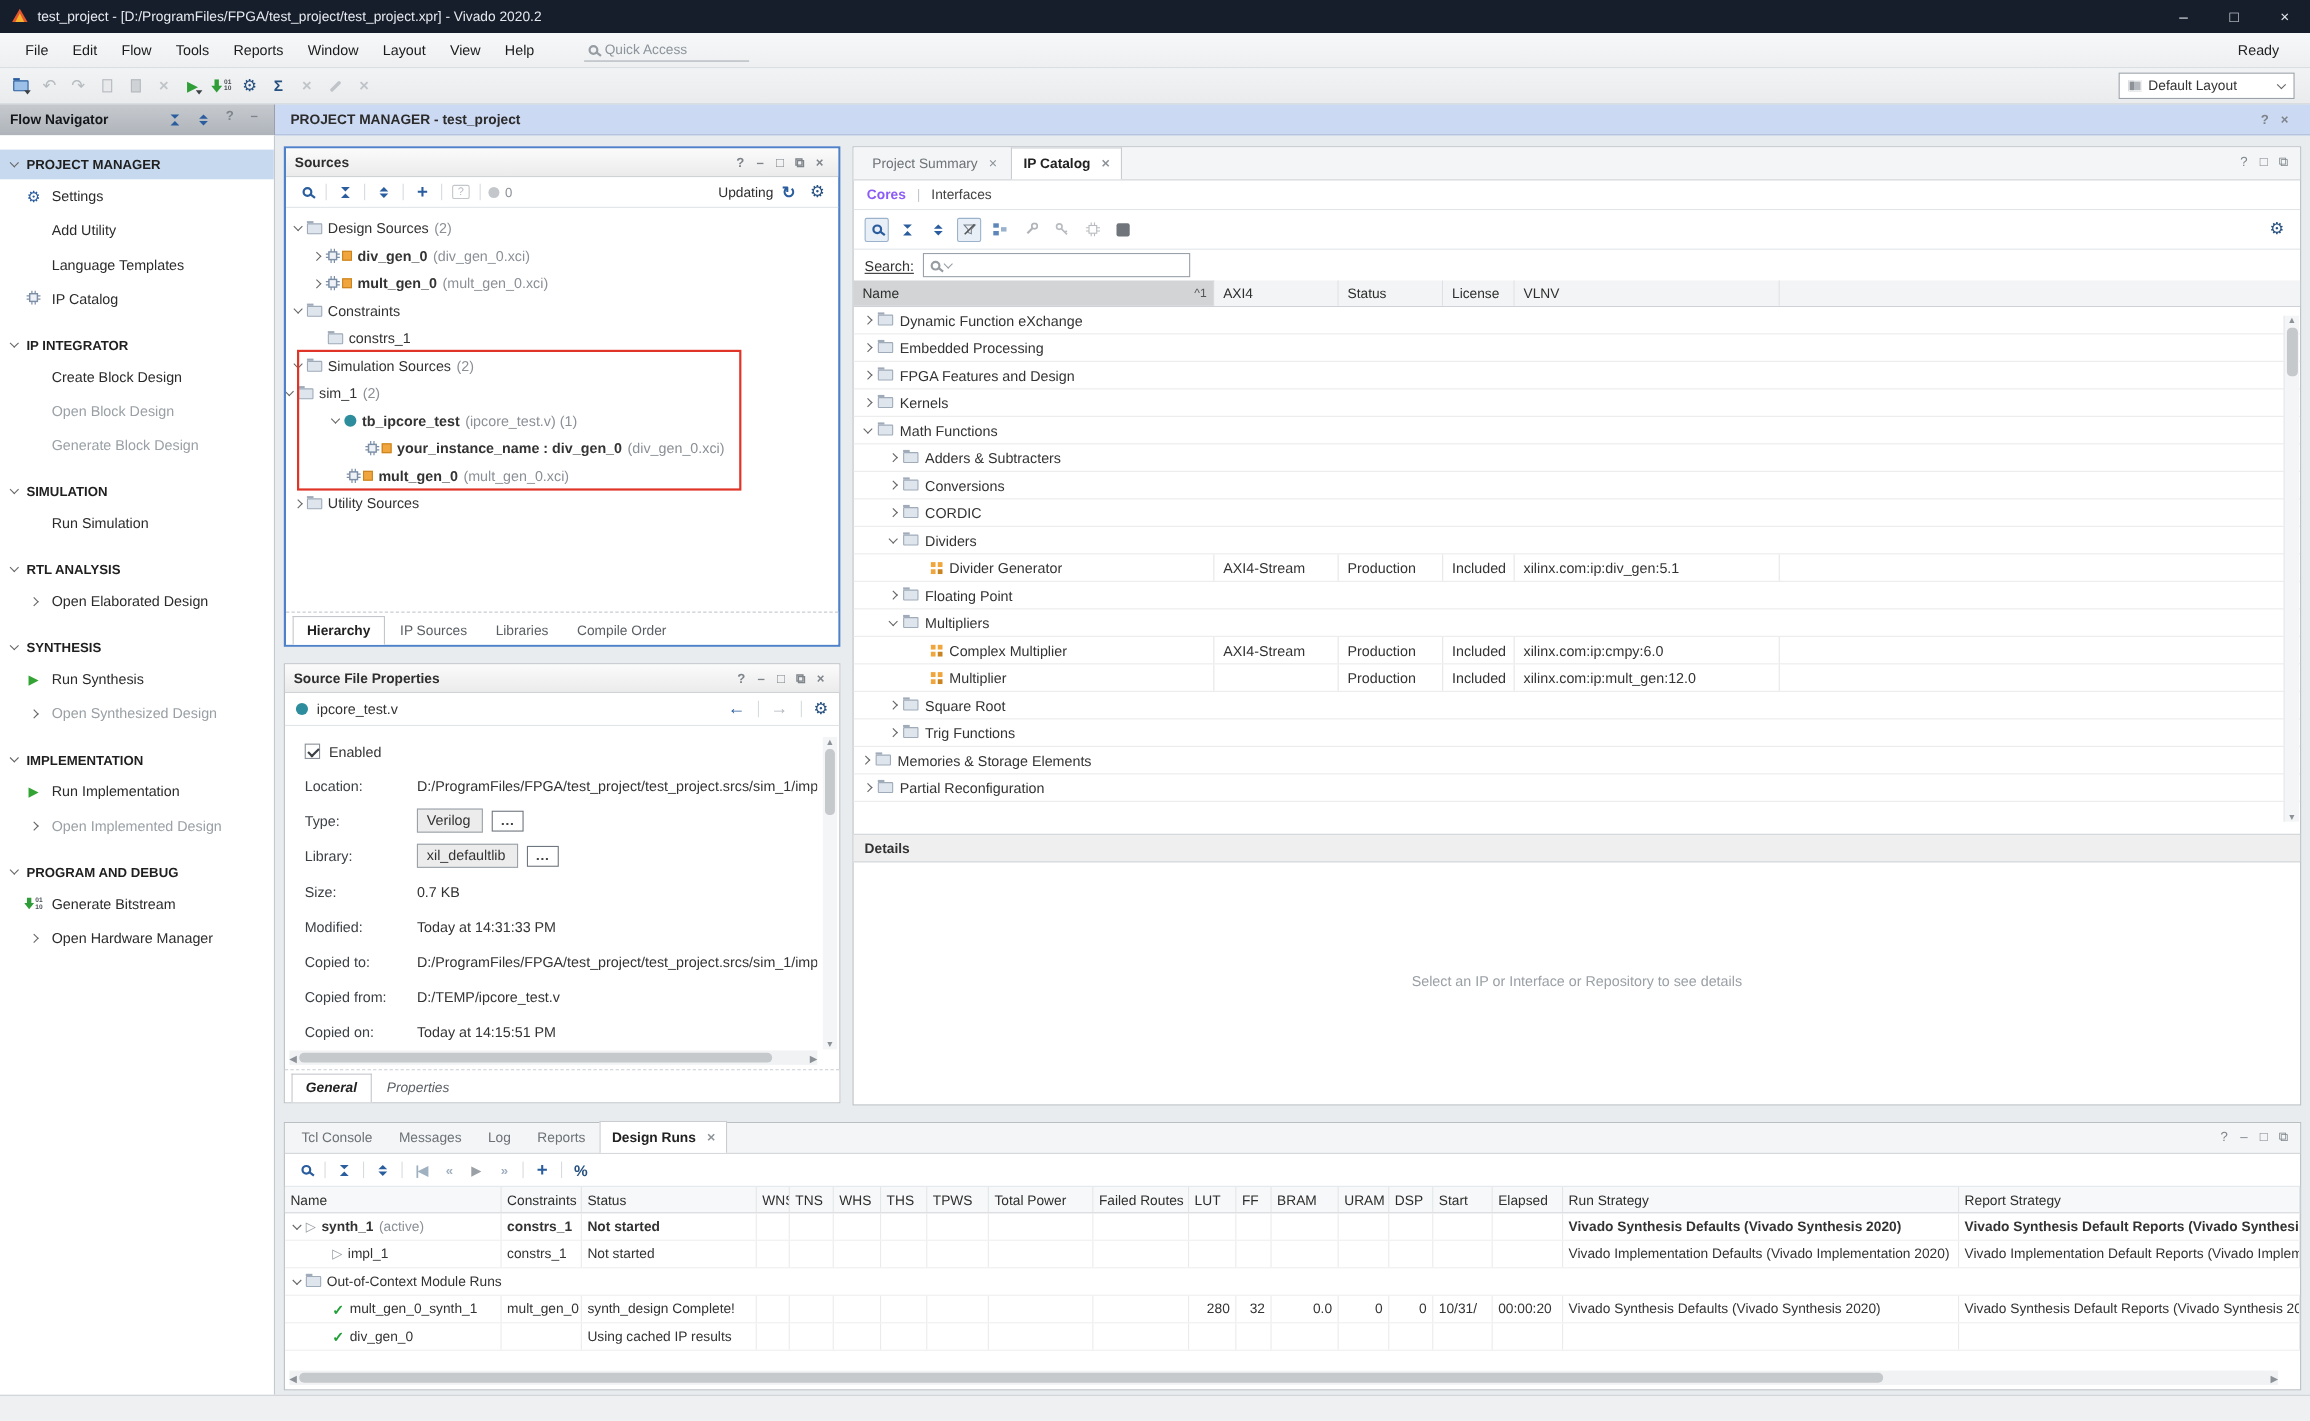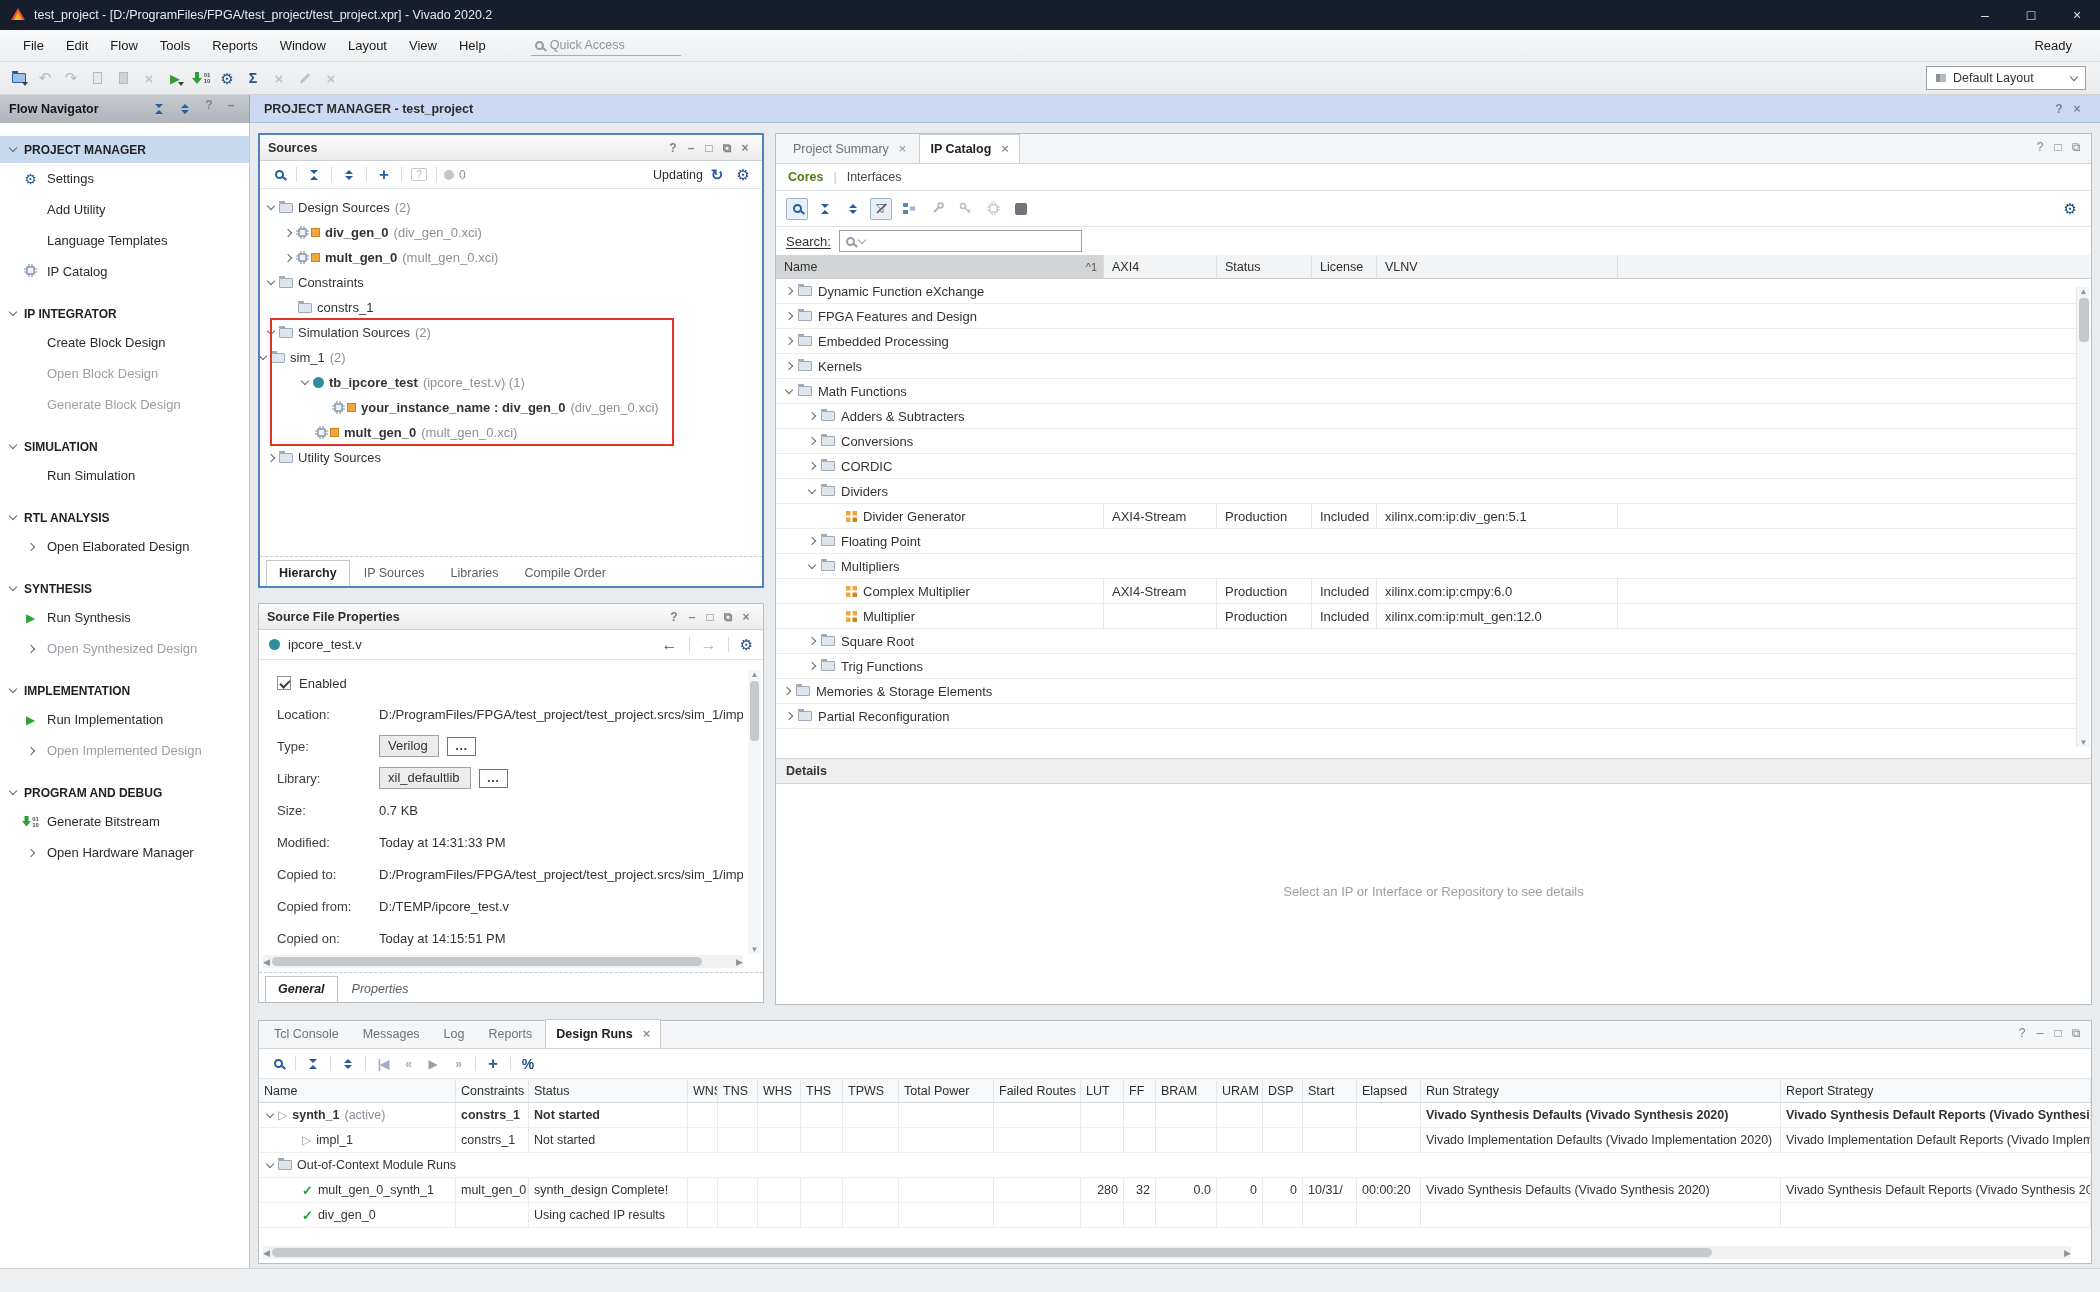--- a/index.html
+++ b/index.html
@@ -151,21 +151,21 @@
   
   .ws-tabs{height:30px;background:#f4f5f6;border-bottom:1px solid #d2d6d9;display:flex;align-items:flex-end;
            padding-left:6px;gap:2px;flex:none;position:relative;}
   .wtab{display:flex;align-items:center;gap:10px;padding:6px 10px 7px;color:#6d7277;font-size:12.5px;
         border:1px solid transparent;border-bottom:none;}
   .wtab.active{background:#fff;border-color:#c9cdd1;font-weight:bold;color:#222;}
   .tclose{color:#8d9298;font-size:13px;}
   .ws-corner{position:absolute;right:6px;top:6px;display:flex;}
   .ws-subtabs{height:27px;border-bottom:1px solid #e2e5e8;display:flex;align-items:center;
               padding-left:12px;gap:10px;font-size:12.5px;flex:none;}
-  .stab{color:#444;}.stab.active{font-weight:bold;color:#4d7c0f;}
+  .stab{color:#444;}.stab.active{font-weight:bold;color:#8b5cf6;}
   .ssep{color:#c3c7cb;}
   .ws-tool{height:36px;border-bottom:1px solid #e2e5e8;display:flex;align-items:center;padding:0 10px;gap:6px;flex:none;}
   .ws-tool .sp{flex:1;}
   .ws-search{height:28px;display:flex;align-items:center;gap:8px;padding:0 10px;flex:none;}
   .search-input{width:243px;height:22px;border:1px solid #9aa1a8;display:flex;align-items:center;padding:0 6px;gap:4px;}
   .cat-head{display:grid;grid-template-columns:328px 113px 95px 65px 241px 1fr;height:24px;
             border-bottom:1px solid #c9cdd1;font-size:12.5px;flex:none;}
   .cat-head .hcell{display:flex;align-items:center;padding-left:8px;background:#f3f4f5;
                    border-right:1px solid #dcdfe2;color:#2e2e2e;}
   .cat-head .hcell.name{background:#d2d4d6;justify-content:space-between;padding-right:6px;}
@@ -813,33 +813,33 @@
         <div class="cell"></div>
         <div class="cell"></div>
         <div class="cell"></div>
         <div class="cell"></div>
         <div class="cell"></div>
       </div>
       <div class="crow">
         <div class="cell cname" style="padding-left:10px">
           <span class="chev right"></span>
           <span class="fold"></span>
-          <span>FPGA Features and Design</span>
+          <span>Embedded Processing</span>
         </div>
         <div class="cell"></div>
         <div class="cell"></div>
         <div class="cell"></div>
         <div class="cell"></div>
         <div class="cell"></div>
       </div>
       <div class="crow">
         <div class="cell cname" style="padding-left:10px">
           <span class="chev right"></span>
           <span class="fold"></span>
-          <span>Embedded Processing</span>
+          <span>FPGA Features and Design</span>
         </div>
         <div class="cell"></div>
         <div class="cell"></div>
         <div class="cell"></div>
         <div class="cell"></div>
         <div class="cell"></div>
       </div>
       <div class="crow">
         <div class="cell cname" style="padding-left:10px">
           <span class="chev right"></span>

